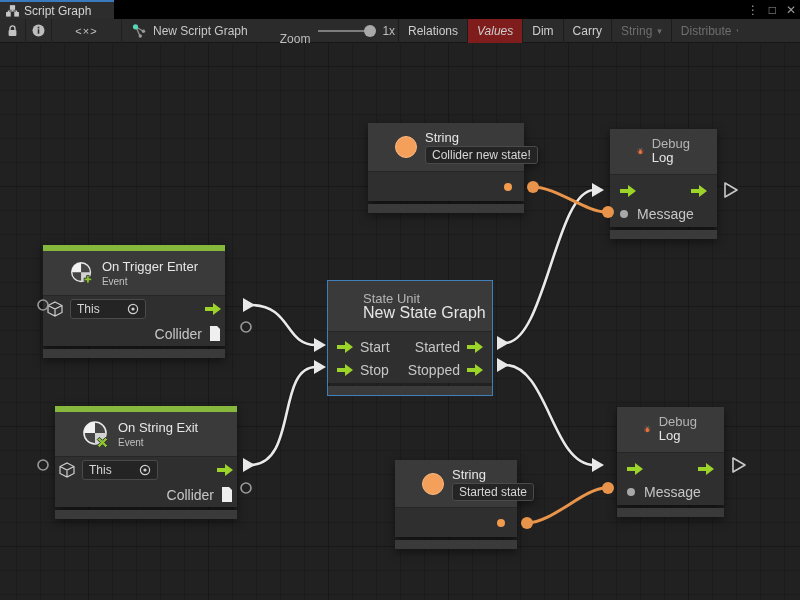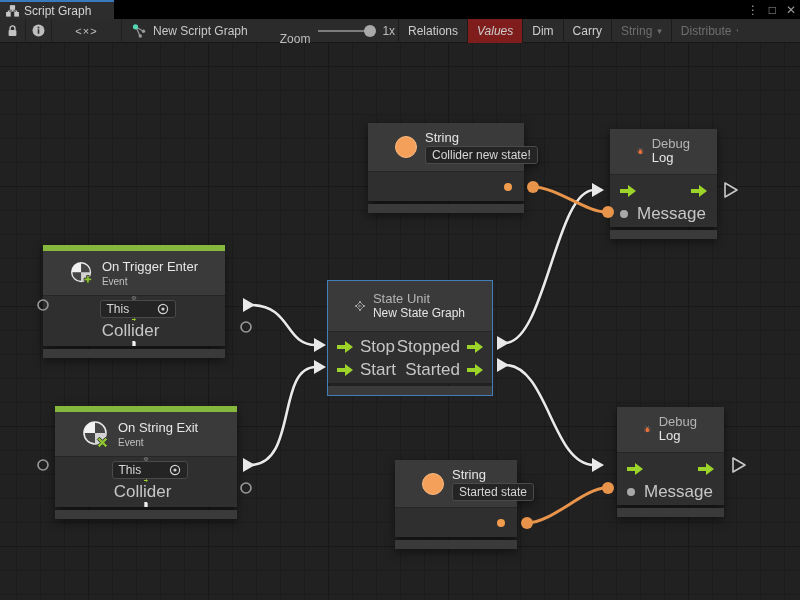--- a/index.html
+++ b/index.html
@@ -52,21 +52,21 @@
   .node { position:absolute; filter:drop-shadow(0 3px 5px rgba(0,0,0,.5)); }
   .n-header { background:#3a3a3a; display:flex; align-items:center; gap:8px; padding:0 27px; }
   .n-body  { background:#2f2f2f; border-top:1px solid #262626; }
   .n-footer{ background:#3a3a3a; height:9px; margin-top:3px; }
   .n-kicker{ font-size:13px; color:#b4b4b4; line-height:13px; }
   .n-title { font-size:13px; color:#e6e6e6; line-height:16px; white-space:nowrap; }
   .n-sub   { font-size:10px; color:#c0c0c0; line-height:13px; }
   .field { background:#242424; border:1px solid #4a4a4a; border-radius:3px; color:#d6d6d6;
     font-size:12px; padding:1px 6px; white-space:nowrap; }
   .row { display:flex; align-items:center; }
-  .plabel { font-size:17px; color:#c6c6c6; white-space:nowrap; }
+  .plabel { font-size:14px; color:#c6c6c6; white-space:nowrap; }
   .dot { border-radius:50%; }
   .selected { box-shadow:0 0 0 1px #3f7fba; filter:none; }
 
   
   .stringnode .n-header { height:48px; }
   .stringnode .n-body { height:30px; position:relative; }
   .stringnode .value-dot { position:absolute; right:12px; top:11px; width:8px; height:8px;
     background:#f19b4d; }
   .orange-circle { width:22px; height:22px; border-radius:50%; background:#f5a05a;
     border:1px solid #f8b87e; flex:none; }
@@ -75,21 +75,21 @@
   .debugnode { width:107px; }
   .debugnode .n-header { height:45px; }
   .debugnode .n-body { padding:4px 0 2px 0; }
   .debugnode .row { height:23px; padding:0 10px; }
   .graydot { width:8px; height:8px; background:#a8a8a8; margin-right:9px; }
 
   
   .trignode { width:182px; }
   .greenbar { height:6px; background:#87b83e; }
   .trignode .n-header { height:44px; }
-  .trignode .row { height:25px; padding:0 4px;flex-direction:column; }
+  .trignode .row { height:25px; padding:0 4px; }
   .thisfield { width:76px; height:20px; display:flex; align-items:center; justify-content:space-between; }
 
   
   .statenode { width:164px; }
   .statenode .n-header { height:50px; }
   .statenode .n-body { padding:3px 0 2px 0; }
   .statenode .row { height:23px; padding:0 9px; }
   .grow { flex:1; }
   .ml6 { margin-left:7px; } .mr6 { margin-right:7px; }
 
@@ -278,42 +278,42 @@
         <svg width="30" height="30" viewBox="0 0 30 30">
           <path d="M15 3 L27 15 L15 27 L3 15 Z" fill="none" stroke="#b5b5b5" stroke-width="2.4"></path>
           <rect x="0.5" y="12.5" width="5" height="5" fill="#b5b5b5"></rect>
           <rect x="24.5" y="12.5" width="5" height="5" fill="#b5b5b5"></rect>
           <rect x="12.5" y="0.5" width="5" height="5" fill="#b5b5b5"></rect>
           <rect x="12.5" y="24.5" width="5" height="5" fill="#b5b5b5"></rect>
           <path d="M20 15 H11 M14 11.5 L10 15 L14 18.5" fill="none" stroke="#b5b5b5" stroke-width="2"></path>
         </svg>
         <div>
           <div class="n-kicker">State Unit</div>
-          <div class="n-title" style="font-size:12px">New State Graph</div>
-        </div>
-      </div>
-      <div class="n-body">
+          <div class="n-title" style="font-size:16px">New State Graph</div>
+        </div>
+      </div>
+      <div class="n-body">
+        <div class="row">
+          <svg width="16" height="12" viewBox="0 0 16 12">
+              <path d="M0 4 H8 V0 L16 6 L8 12 V8 H0 Z" fill="#9dd42a"></path>
+            </svg>
+          <span class="plabel ml6">Start</span>
+          <div class="grow"></div>
+          <span class="plabel mr6">Started</span>
+          <svg width="16" height="12" viewBox="0 0 16 12">
+              <path d="M0 4 H8 V0 L16 6 L8 12 V8 H0 Z" fill="#9dd42a"></path>
+            </svg>
+        </div>
         <div class="row">
           <svg width="16" height="12" viewBox="0 0 16 12">
               <path d="M0 4 H8 V0 L16 6 L8 12 V8 H0 Z" fill="#9dd42a"></path>
             </svg>
           <span class="plabel ml6">Stop</span>
           <div class="grow"></div>
           <span class="plabel mr6">Stopped</span>
-          <svg width="16" height="12" viewBox="0 0 16 12">
-              <path d="M0 4 H8 V0 L16 6 L8 12 V8 H0 Z" fill="#9dd42a"></path>
-            </svg>
-        </div>
-        <div class="row">
-          <svg width="16" height="12" viewBox="0 0 16 12">
-              <path d="M0 4 H8 V0 L16 6 L8 12 V8 H0 Z" fill="#9dd42a"></path>
-            </svg>
-          <span class="plabel ml6">Start</span>
-          <div class="grow"></div>
-          <span class="plabel mr6">Started</span>
           <svg width="16" height="12" viewBox="0 0 16 12">
               <path d="M0 4 H8 V0 L16 6 L8 12 V8 H0 Z" fill="#9dd42a"></path>
             </svg>
         </div>
       </div>
       <div class="n-footer"></div>
     </div>
 
     <div class="node trignode" style="left:55px; top:363px">
       <div class="greenbar"></div>

